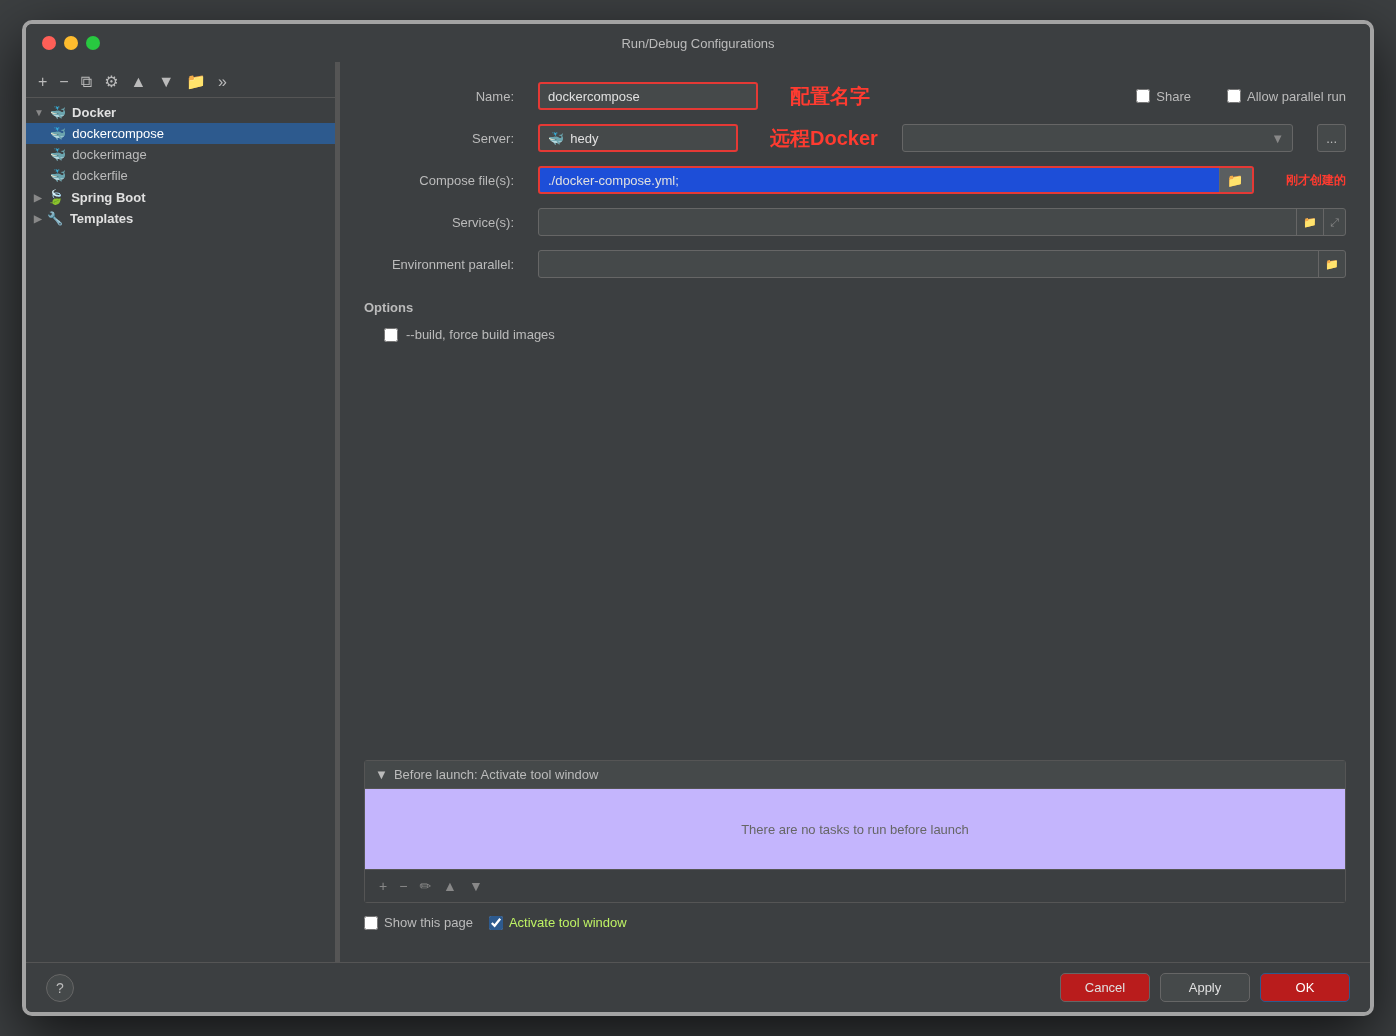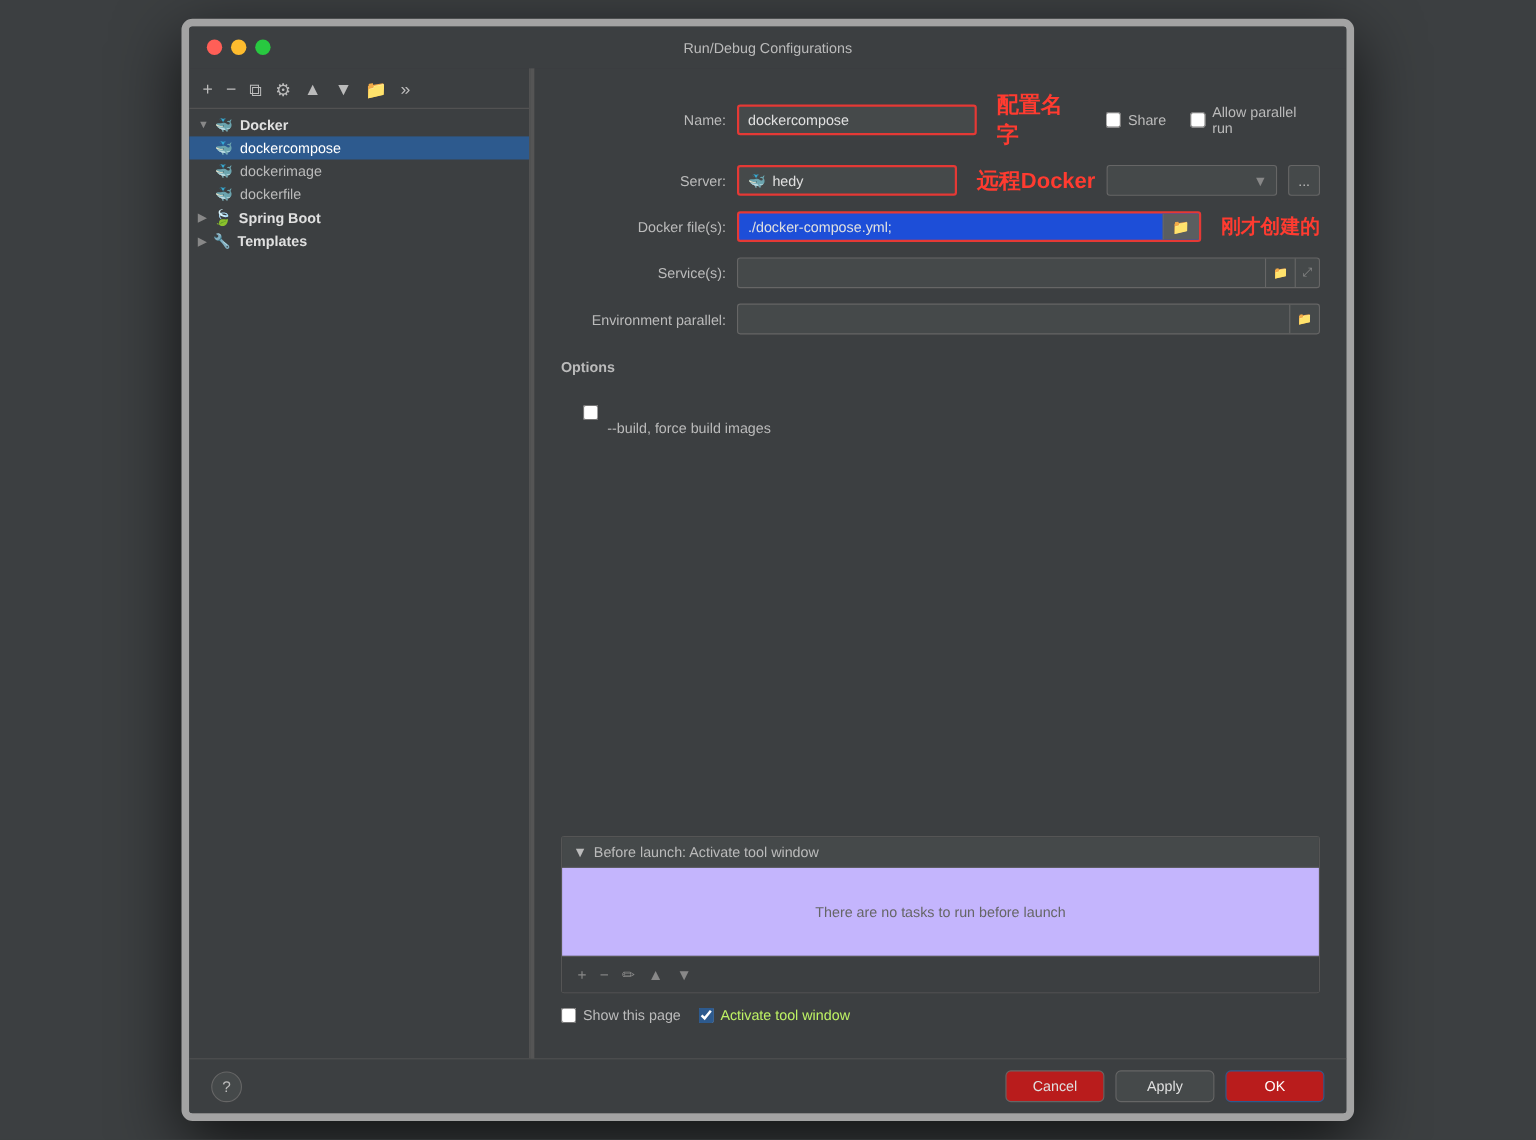--- a/index.html
+++ b/index.html
@@ -6,26 +6,26 @@
     body {
       font-family: -apple-system, BlinkMacSystemFont, "Helvetica Neue", Arial, sans-serif;
       background: #3c3f41;
       display: flex;
       justify-content: center;
       align-items: center;
       min-height: 100vh;
       font-size: 13px;
     }
     .window {
-      width: 1066px;
+      width: 1352px;
       background: #3c3f41;
       border-radius: 10px;
       overflow: hidden;
       box-shadow: 0 20px 60px rgba(0,0,0,0.7);
-      border: 7px solid #a3a3a3;
+      border: 4px solid #a3a3a3;
     }
     .title-bar {
       background: #3c3f41;
       display: flex;
       align-items: center;
       padding: 12px 16px;
       position: relative;
     }
     .traffic-lights {
       display: flex;
@@ -90,21 +90,21 @@
       background: #3c3f41;
       padding: 20px 24px;
       display: flex;
       flex-direction: column;
       gap: 0;
     }
     .form-row {
       display: flex;
       align-items: center;
       margin-bottom: 14px;
-      gap: 10px;
+      gap: 24px;
     }
     .form-label {
       color: #bbb;
       min-width: 150px;
       text-align: right;
       font-size: 13px;
     }
     .form-input {
       background: #45494a;
       border: 1px solid #666;
@@ -234,21 +234,20 @@
     .checkbox-row {
       display: flex;
       align-items: center;
       gap: 8px;
       margin-left: 20px;
       margin-bottom: 16px;
     }
     .checkbox-label {
       color: #bbb;
       font-size: 13px;
-      margin-top: 29px;
     }
     input[type="checkbox"] {
       accent-color: #2d5a8e;
       width: 14px;
       height: 14px;
       cursor: pointer;
     }
     .before-launch-section {
       border: 1px solid #555;
       border-radius: 3px;
@@ -363,21 +362,21 @@
     .annotation-red {
       color: #ff3b30;
       font-family: "PingFang SC", "Hiragino Sans GB", sans-serif;
       font-size: 20px;
       font-weight: bold;
       margin-left: 8px;
     }
     .annotation-label {
       color: #ff3b30;
       font-family: "PingFang SC", "Hiragino Sans GB", sans-serif;
-      font-size: 18px;
+      font-size: 12px;
       font-weight: bold;
     }
     .resizer {
       width: 4px;
       background: #555;
       cursor: col-resize;
     }
   </style>
 </head>
 <body>
@@ -465,21 +464,21 @@
         </div>
         <span class="annotation-red">远程Docker</span>
         <div class="server-dropdown-full">
           <span style="color:#666;font-size:11px;"></span>
           <span class="dropdown-arrow">▼</span>
         </div>
         <button class="more-btn">...</button>
       </div>
 
       <div class="form-row">
-        <span class="form-label">Docker file(s):</span>
+        <span class="form-label">Compose file(s):</span>
         <div class="compose-file-area" style="flex:1;">
           <span class="compose-file-text">./docker-compose.yml;</span>
           <button class="compose-file-btn">📁</button>
         </div>
         <span class="annotation-label" style="margin-left:8px;">刚才创建的</span>
       </div>
 
       <div class="form-row">
         <span class="form-label">Service(s):</span>
         <div class="services-area">

